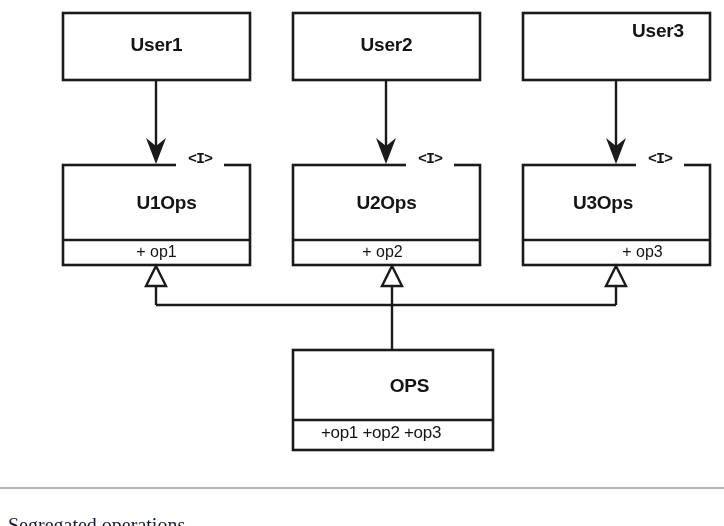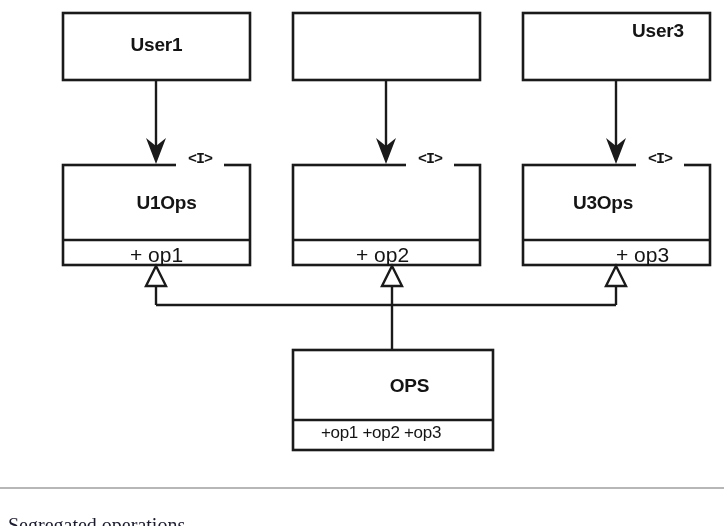--- a/index.html
+++ b/index.html
@@ -35,21 +35,21 @@
   }
   .class-name {
     font-family: "Liberation Sans", sans-serif;
     font-weight: bold;
     font-size: 19px;
     letter-spacing: -0.2px;
   }
   .op-text {
     font-family: "Liberation Sans", sans-serif;
     font-weight: normal;
-    font-size: 21px;
+    font-size: 16px;
   }
   .ops-compartment-text {
     font-family: "Liberation Sans", sans-serif;
     font-weight: normal;
     font-size: 17px;
     letter-spacing: -0.3px;
   }
   .stereotype {
     font-family: "Liberation Mono", "DejaVu Sans Mono", monospace;
     font-weight: bold;
@@ -149,27 +149,29 @@
     <g>
       <path d="M 392 266 L 402 286 L 382 286 Z" fill="#ffffff" stroke="#1a1a1a" stroke-width="2.4" stroke-linejoin="miter"></path>
     </g>
     <g>
       <path d="M 616 266 L 626 286 L 606 286 Z" fill="#ffffff" stroke="#1a1a1a" stroke-width="2.4" stroke-linejoin="miter"></path>
     </g>
 
   </svg>
 
   <div class="uml-label class-name" style="left:63px; top:34px; width:187px;">User1</div>
+  <div class="uml-label class-name" style="left:293px; top:34px; width:187px;">User2</div>
   <div class="uml-label class-name" style="left:523px; top:20px; width:184px;padding-left:43px;">User3</div>
 
   <div class="uml-label stereotype" style="left:176px; top:151px; width:48px;">&lt;I&gt;</div>
   <div class="uml-label stereotype" style="left:406px; top:151px; width:48px;">&lt;I&gt;</div>
   <div class="uml-label stereotype" style="left:636px; top:151px; width:48px;">&lt;I&gt;</div>
 
   <div class="uml-label class-name" style="left:63px; top:192px; width:207px;">U1Ops</div>
+  <div class="uml-label class-name" style="left:293px; top:192px; width:187px;">U2Ops</div>
   <div class="uml-label class-name" style="left:523px; top:192px; width:160px;">U3Ops</div>
 
   <div class="uml-label op-text" style="left:63px; top:243px; width:187px;">+ op1</div>
   <div class="uml-label op-text" style="left:293px; top:243px; width:179px;">+ op2</div>
   <div class="uml-label op-text" style="left:523px; top:243px; width:187px;padding-left:26px;">+ op3</div>
 
   <div class="uml-label class-name" style="left:293px; top:375px; width:233px;">OPS</div>
   <div class="uml-label ops-compartment-text" style="left:293px; top:423px; width:176px;">+op1 +op2 +op3</div>
 
   <div id="caption-rule"></div>

